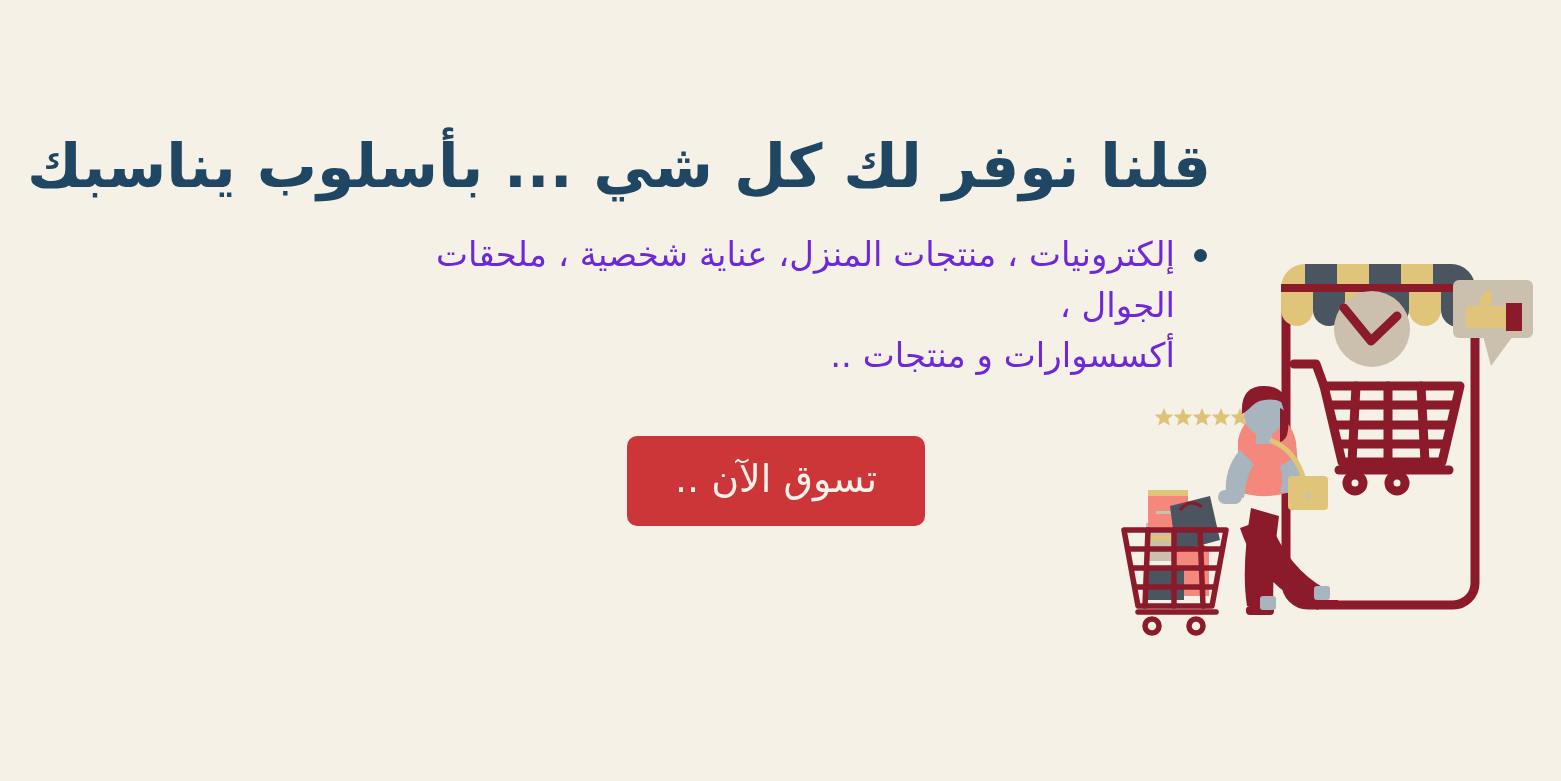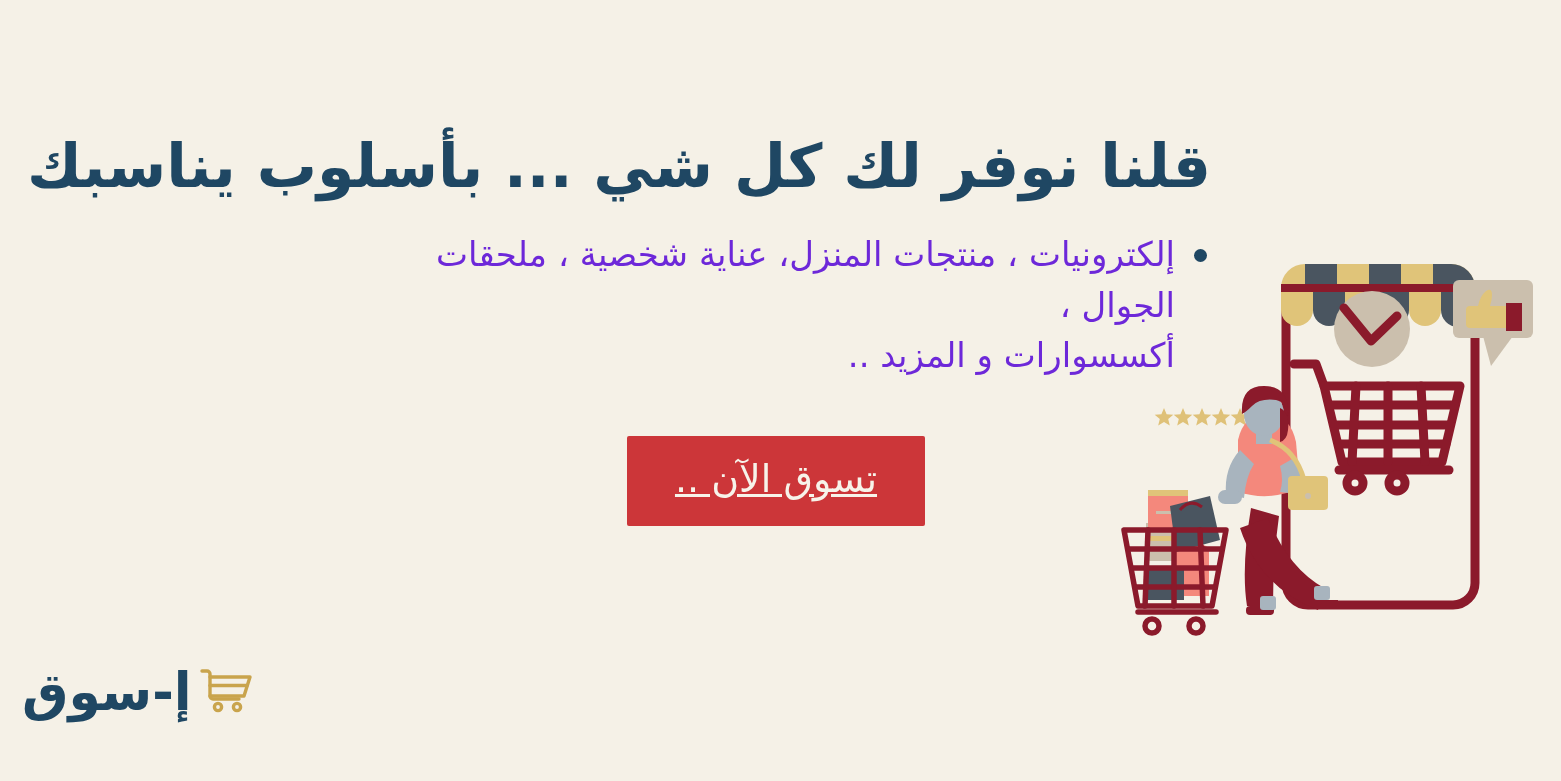--- a/index.html
+++ b/index.html
@@ -69,23 +69,22 @@
   .cta-button {
     display: inline-block;
     background: #CC3639;
     color: #F7F3EA;
     border: none;
     font-family: inherit;
     font-size: 38px;
     line-height: 1;
     padding: 24px 48px 28px 48px;
     cursor: pointer;
-    border-radius: 2px;
+    border-radius: 10px;
     direction: rtl;
-    text-decoration: underline;
   }
 
   
   .logo {
     position: absolute;
     left: 22px;
     bottom: 62px;
     display: flex;
     flex-direction: row-reverse;
     align-items: center;
@@ -121,41 +120,29 @@
 
 <div class="banner">
 
   <div class="copy">
 
     <h1 class="headline">قلنا نوفر لك كل شي ... بأسلوب يناسبك !</h1>
 
     <ul class="sub-list">
       <li class="sub-item">
         <span>إلكترونيات ، منتجات المنزل، عناية شخصية ،  ملحقات الجوال ،</span><br>
-        <span>أكسسوارات و المزيد ..</span>
+        <span>أكسسوارات و منتجات ..</span>
       </li>
     </ul>
 
     <div class="cta-wrap">
       <button class="cta-button">تسوق الآن ..</button>
     </div>
   </div>
 
-  <div class="logo">
-    <span class="logo-text">إ-سوق</span>
-    <span class="logo-cart">
-      <svg width="58" height="50" viewBox="0 0 58 50" fill="none" stroke="#C9A44C" stroke-width="3.4" stroke-linecap="round" stroke-linejoin="round">
-        <path d="M4 6 h5 a3 3 0 0 1 3 3 v22 a3 3 0 0 0 3 3 h26"></path>
-        <path d="M12 12 h40 l-6 19 h-34"></path>
-        <line x1="12" y1="20.5" x2="49" y2="20.5"></line>
-        <circle cx="20" cy="42" r="3.6"></circle>
-        <circle cx="39" cy="42" r="3.6"></circle>
-      </svg>
-    </span>
-  </div>
 
   <div class="illustration">
     <svg viewBox="0 0 445 430" xmlns="http://www.w3.org/2000/svg">
 
       <g>
         <path d="M168 70 v295 a22 22 0 0 0 22 22 h145 a22 22 0 0 0 22 -22 v-295" fill="none" stroke="#8B1A2B" stroke-width="9"></path>
       </g>
 
       <rect x="163" y="66" width="194" height="8" rx="4" fill="#8B1A2B"></rect>
 

